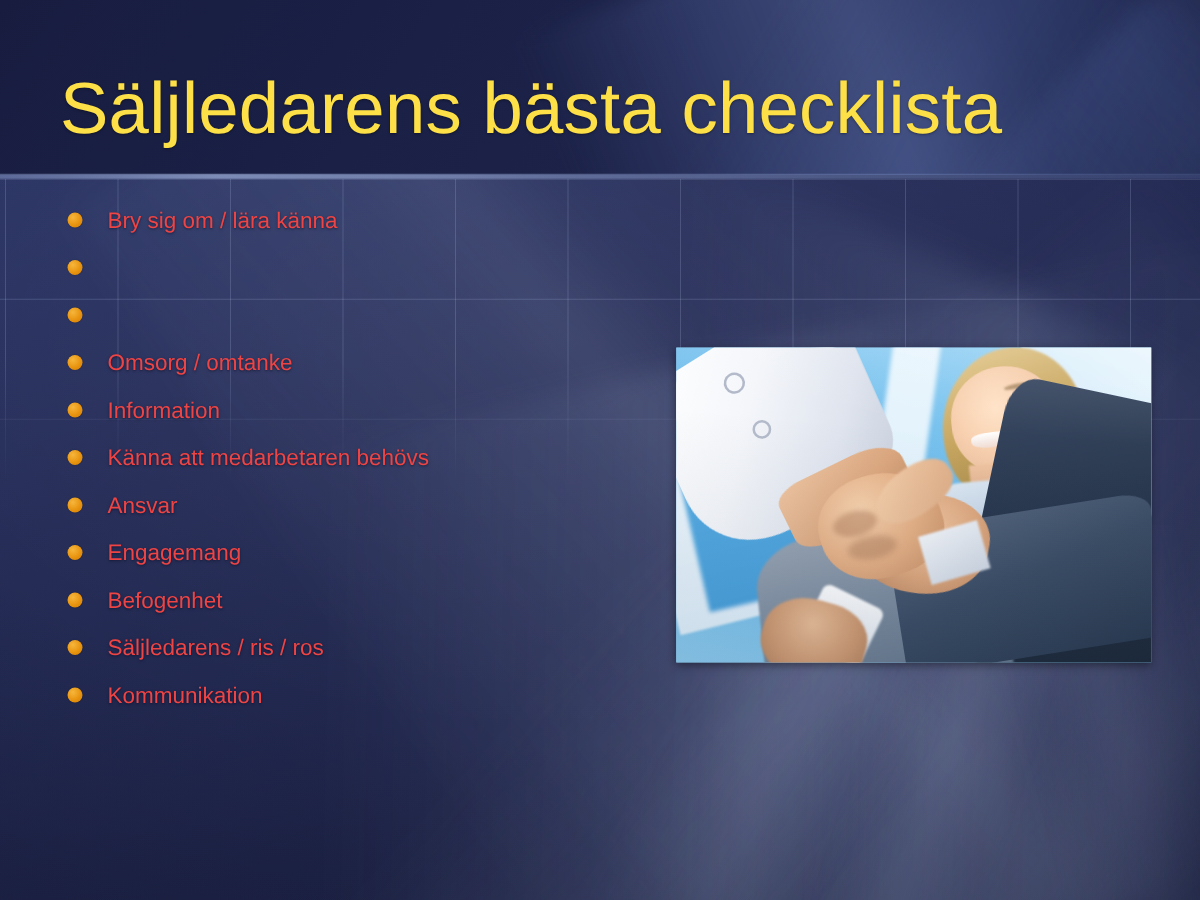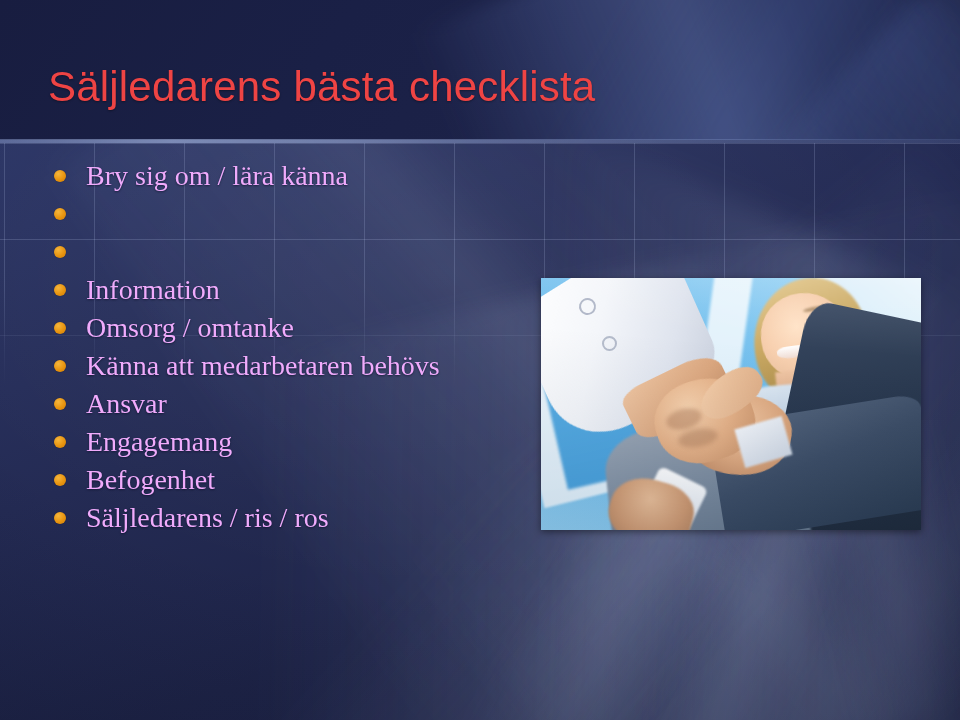--- a/index.html
+++ b/index.html
@@ -157,24 +157,24 @@
         rgba(150,168,215,0.45) 0%,
         rgba(170,188,230,0.60) 18%,
         rgba(150,168,215,0.42) 52%,
         rgba(130,150,200,0.30) 80%,
         rgba(115,135,190,0.22) 100%);
   }
   .slide-title {
     position: absolute;
     left: 48px;
     top: 58px;
-    font-size: 42px;
+    font-size: 58px;
     line-height: 58px;
     font-weight: 400;
-    color: #ef4444;
+    color: #fde047;
     letter-spacing: 0.2px;
     font-family: "Liberation Sans", sans-serif;
     white-space: nowrap;
     text-shadow: 0 1px 2px rgba(0,0,0,0.35);
   }
 
   
   .grid-overlay {
     position: absolute;
     left: 0;
@@ -213,24 +213,24 @@
     left: 8px;
     top: 50%;
     margin-top: -6px;
     width: 12px;
     height: 12px;
     border-radius: 50%;
     background: radial-gradient(circle at 36% 32%, #f6b63c 0%, #e8940f 55%, #cf7d06 100%);
     box-shadow: 0 0 1px rgba(0,0,0,0.35);
   }
   .bullet-text {
-    font-family: Liberation Serif, serif;
-    font-size: 28px;
+    font-family: Liberation Sans, sans-serif;
+    font-size: 18px;
     line-height: 26px;
-    color: #f0abfc;
+    color: #ef4444;
     white-space: nowrap;
     text-shadow: 0 1px 2px rgba(6,10,30,0.55);
   }
 
   
   .photo {
     position: absolute;
     left: 541px;
     top: 278px;
     width: 380px;
@@ -538,45 +538,49 @@
       <span class="bullet-text">Bry sig om / lära känna</span>
     </li>
     <li class="bullet-item">
       <span class="bullet-dot"></span>
     </li>
     <li class="bullet-item">
       <span class="bullet-dot"></span>
     </li>
     <li class="bullet-item">
       <span class="bullet-dot"></span>
+      <span class="bullet-text">Omsorg / omtanke</span>
+    </li>
+    <li class="bullet-item">
+      <span class="bullet-dot"></span>
       <span class="bullet-text">Information</span>
     </li>
     <li class="bullet-item">
       <span class="bullet-dot"></span>
-      <span class="bullet-text">Omsorg / omtanke</span>
-    </li>
-    <li class="bullet-item">
-      <span class="bullet-dot"></span>
       <span class="bullet-text">Känna att medarbetaren behövs</span>
     </li>
     <li class="bullet-item">
       <span class="bullet-dot"></span>
       <span class="bullet-text">Ansvar</span>
     </li>
     <li class="bullet-item">
       <span class="bullet-dot"></span>
       <span class="bullet-text">Engagemang</span>
     </li>
     <li class="bullet-item">
       <span class="bullet-dot"></span>
       <span class="bullet-text">Befogenhet</span>
     </li>
     <li class="bullet-item">
       <span class="bullet-dot"></span>
       <span class="bullet-text">Säljledarens / ris / ros</span>
+    </li>
+    <li class="bullet-item">
+      <span class="bullet-dot"></span>
+      <span class="bullet-text">Kommunikation</span>
     </li>
   </ul>
 
   <div class="photo">
     <div class="ph-sky"></div>
     <div class="ph-win-a"></div>
     <div class="ph-win-b"></div>
     <div class="ph-win-c"></div>
     <div class="ph-win-d"></div>
 

